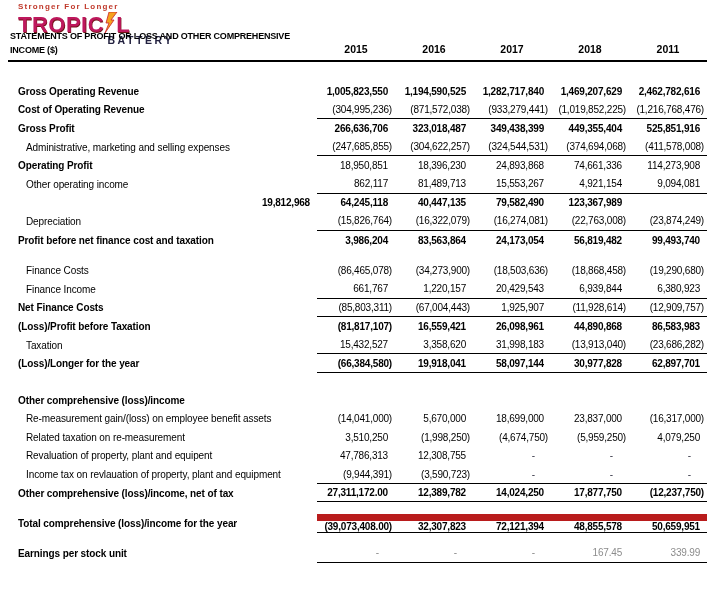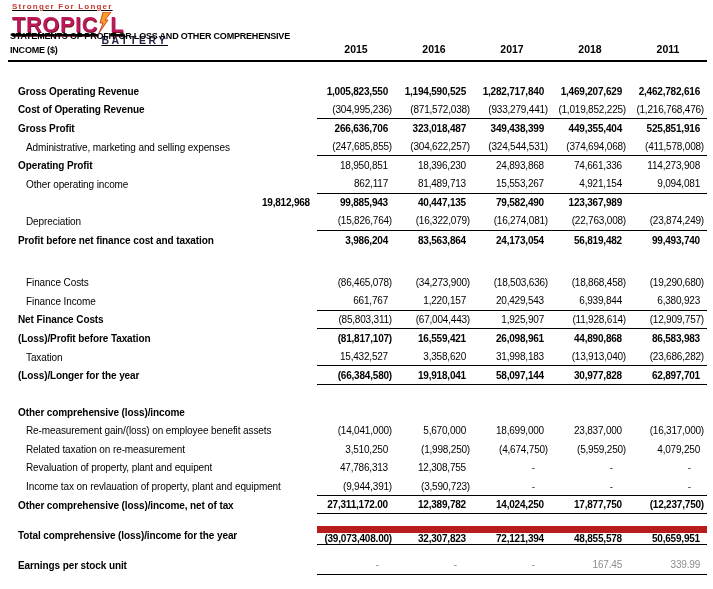--- a/index.html
+++ b/index.html
@@ -1,20 +1,20 @@
 <!DOCTYPE html>
 <html><head>
 <meta charset="utf-8">
 <style>
   html,body{margin:0;padding:0;background:#fff;}
   body{width:713px;height:589px;font-family:"Liberation Sans",sans-serif;color:#000;overflow:hidden;}
   .sheet{position:relative;width:713px;height:589px;background:#fff;}
 
   
-  .logo{position:absolute;left:12px;top:3px;width:160px;line-height:1;text-decoration:underline;}
+  .logo{position:absolute;left:18px;top:3px;width:160px;line-height:1;}
   .tagline{font-size:8px;font-weight:bold;color:#c0392b;letter-spacing:1.2px;margin-bottom:1px;}
   .brandline{display:flex;align-items:center;}
   .brand{font-size:22px;font-weight:800;color:#be185d;letter-spacing:0.5px;text-shadow:0.6px 0.8px 0 #6e1212;}
   .bolt{margin:0 -2px 2px -1px;}
   .subbrand{font-size:10.5px;font-weight:800;color:#232240;letter-spacing:2.6px;text-align:right;margin-top:-3px;padding-right:4px;}
 
   
   .table{position:absolute;left:8px;top:30px;width:699px;}
   .hdr{display:grid;grid-template-columns:309px repeat(5,78px);border-bottom:2.5px solid #000;padding-bottom:3px;}
   .title{font-size:9px;font-weight:bold;line-height:1.5;letter-spacing:-0.2px;white-space:nowrap;padding-left:2px;}
@@ -108,42 +108,42 @@
         <div class="row">
           <div class="lab ind">Other operating income</div>
           <div class="val bb">862,117</div>
           <div class="val bb">81,489,713</div>
           <div class="val bb">15,553,267</div>
           <div class="val bb">4,921,154</div>
           <div class="val bb">9,094,081</div>
         </div>
         <div class="row">
           <div class="val b">19,812,968</div>
-          <div class="val b">99,885,943</div>
+          <div class="val b">64,245,118</div>
           <div class="val b">40,447,135</div>
           <div class="val b">79,582,490</div>
           <div class="val b">123,367,989</div>
         </div>
         <div class="row">
           <div class="lab ind">Depreciation</div>
           <div class="val bb neg">(15,826,764)</div>
           <div class="val bb neg">(16,322,079)</div>
           <div class="val bb neg">(16,274,081)</div>
           <div class="val bb neg">(22,763,008)</div>
           <div class="val bb neg">(23,874,249)</div>
         </div>
         <div class="row">
           <div class="lab b">Profit before net finance cost and taxation</div>
           <div class="val b">3,986,204</div>
           <div class="val b">83,563,864</div>
           <div class="val b">24,173,054</div>
           <div class="val b">56,819,482</div>
           <div class="val b">99,493,740</div>
         </div>
-        <div class="row" style="margin-top: 24px;">
+        <div class="row" style="margin-top: 12px;">
           <div class="lab ind">Finance Costs</div>
           <div class="val neg">(86,465,078)</div>
           <div class="val neg">(34,273,900)</div>
           <div class="val neg">(18,503,636)</div>
           <div class="val neg">(18,868,458)</div>
           <div class="val neg">(19,290,680)</div>
         </div>
         <div class="row">
           <div class="lab ind">Finance Income</div>
           <div class="val bb">661,767</div>

